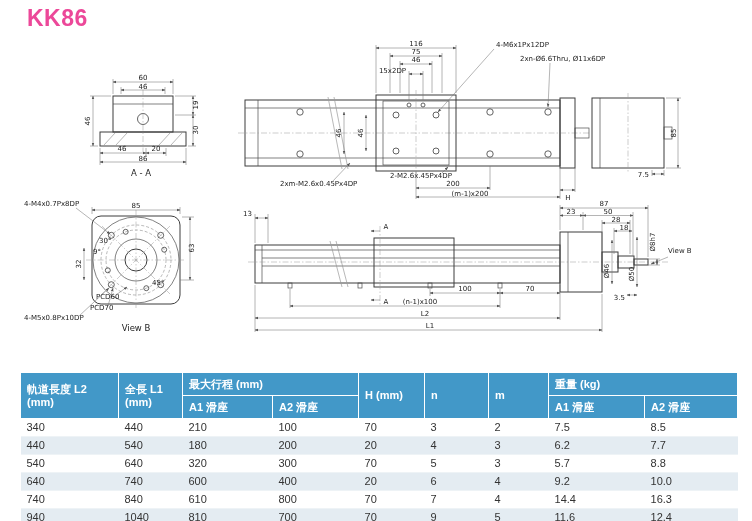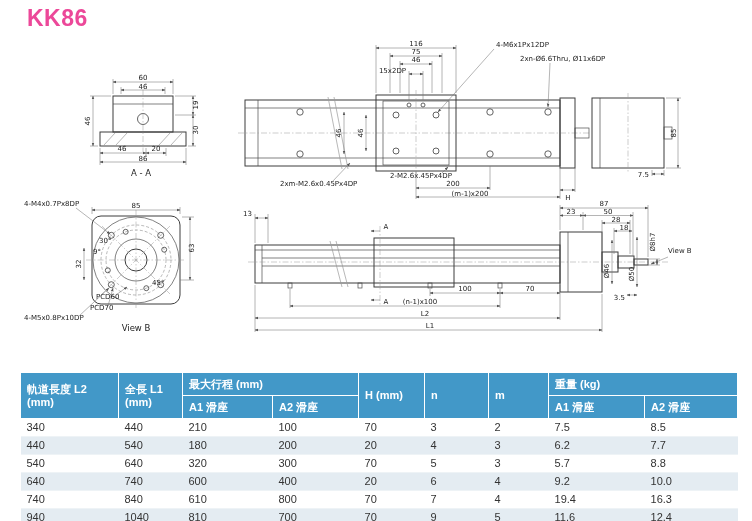--- a/index.html
+++ b/index.html
@@ -359,21 +359,21 @@
             <td>10.0</td>
         </tr>
         <tr>
           <td>740</td>
             <td>840</td>
             <td>610</td>
             <td>800</td>
             <td>70</td>
             <td>7</td>
             <td>4</td>
-            <td>19.4</td>
+            <td>14.4</td>
             <td>16.3</td>
         </tr>
         <tr>
           <td>940</td>
             <td>1040</td>
             <td>810</td>
             <td>700</td>
             <td>70</td>
             <td>9</td>
             <td>5</td>

